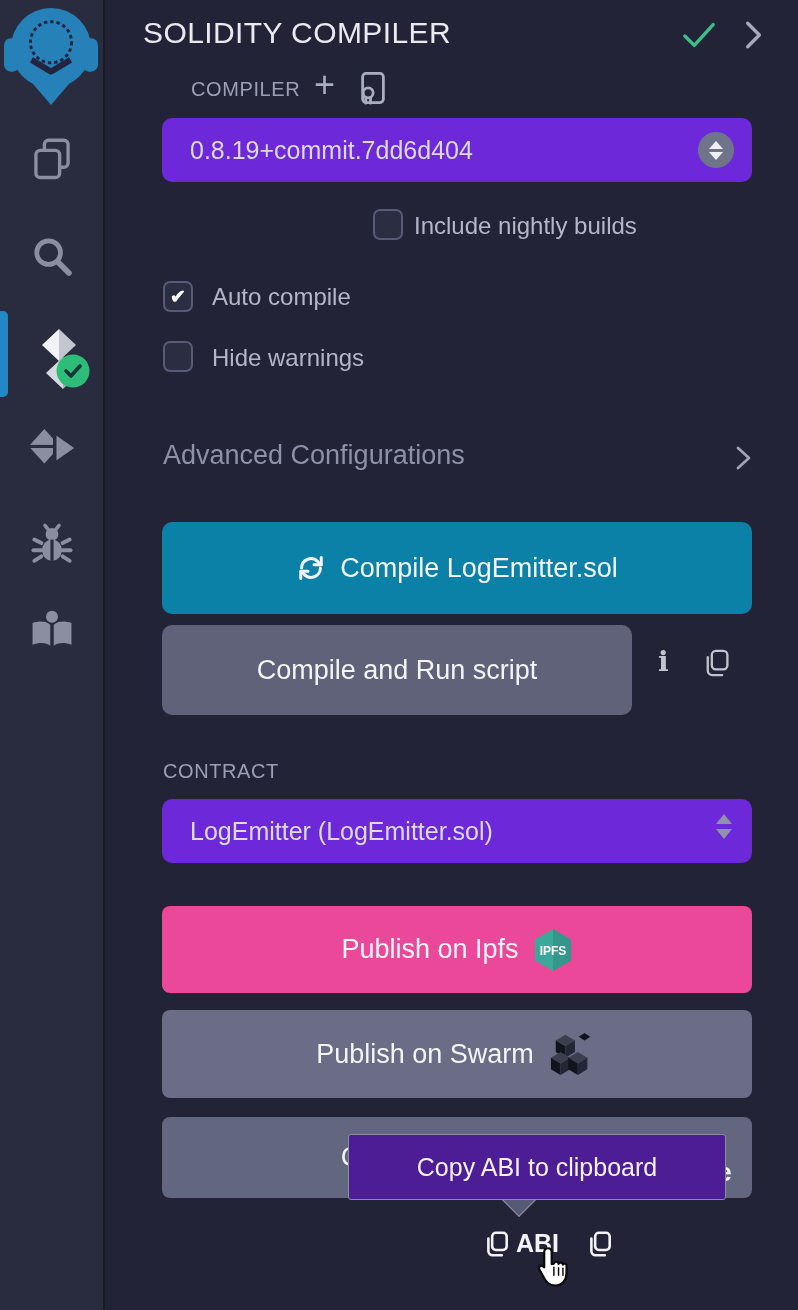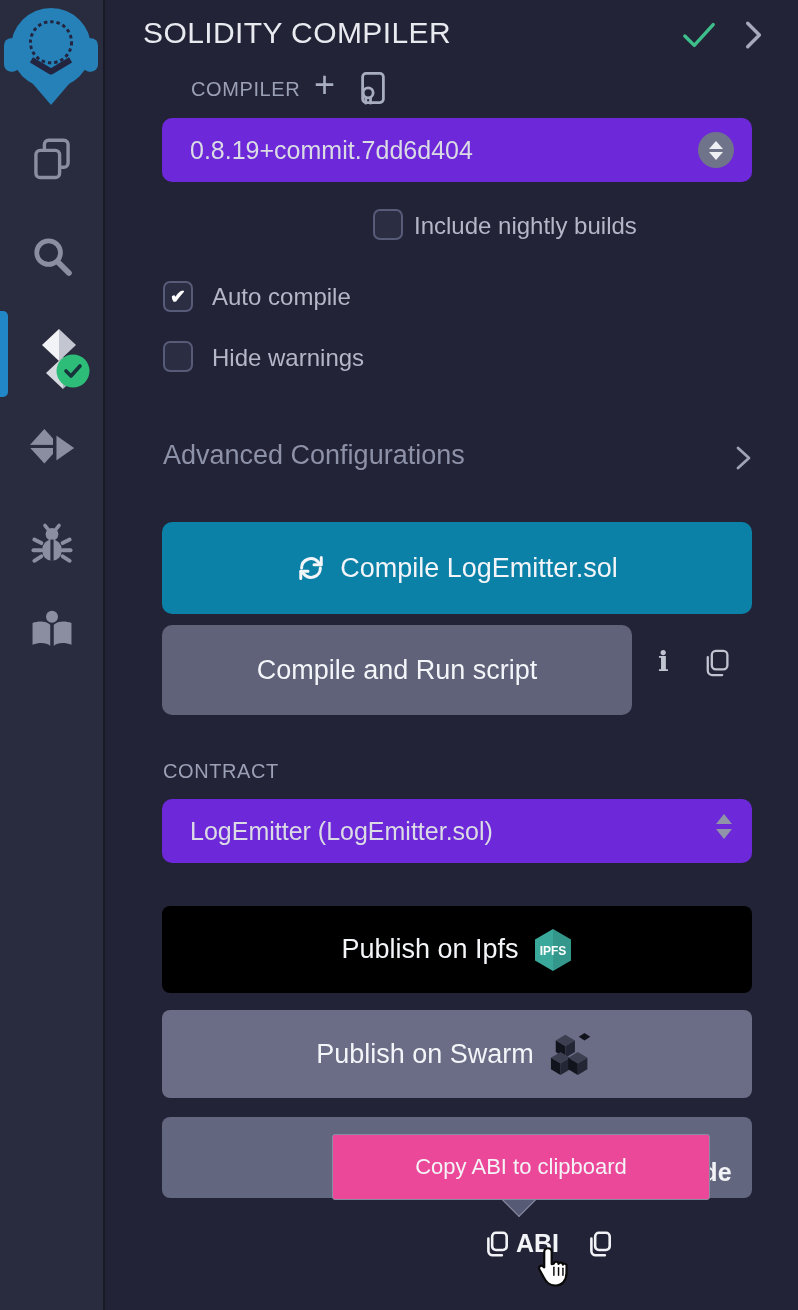--- a/index.html
+++ b/index.html
@@ -86,30 +86,30 @@
     display:flex; align-items:center; justify-content:center;
     color:#f3f5f8; font-size:27px; cursor:pointer; gap:14px;
   }
   #btn-compile { left:162px; top:522px; width:590px; height:92px; background:#0c81a8; border-radius:10px; }
   #btn-run     { left:162px; top:625px; width:470px; height:90px; background:#5f6279; border-radius:10px; }
   #icon-info   { left:658px; top:645px; font-family:"DejaVu Serif", serif; font-size:28px; font-weight:bold; color:#c0c3d0; cursor:pointer; }
   #icon-copy-run { left:703px; top:648px; cursor:pointer; }
 
   #lbl-contract { left:163px; top:760px; }
 
-  #btn-ipfs    { left:162px; top:906px;  width:590px; height:87px; background:#000000; border-radius:8px; }
+  #btn-ipfs    { left:162px; top:906px;  width:590px; height:87px; background:#ec4899; border-radius:8px; }
   #btn-swarm   { left:162px; top:1010px; width:590px; height:88px; background:#6a6d85; border-radius:8px; }
   #btn-details { left:162px; top:1117px; width:590px; height:81px; background:#63667f; border-radius:8px; }
 
   
   .tooltip {
-    left:332px; top:1134px; width:378px; height:66px;
-    background:#ec4899; border:1px solid #898ca1; border-radius:3px;
+    left:348px; top:1134px; width:378px; height:66px;
+    background:#4c1d95; border:1px solid #898ca1; border-radius:3px;
     display:flex; align-items:center; justify-content:center;
-    font-size:22px; color:#f4f4f8; z-index:6;
+    font-size:25px; color:#f4f4f8; z-index:6;
   }
   .tooltip-caret {
     left:507px; top:1188px; width:24px; height:24px;
     background:#565a75;
     border-right:1px solid #898ca1; border-bottom:1px solid #898ca1;
     transform:rotate(45deg); z-index:5;
   }
 
   
   .foot-lbl { font-size:25px; font-weight:bold; color:#f3f4f7; cursor:pointer; }

